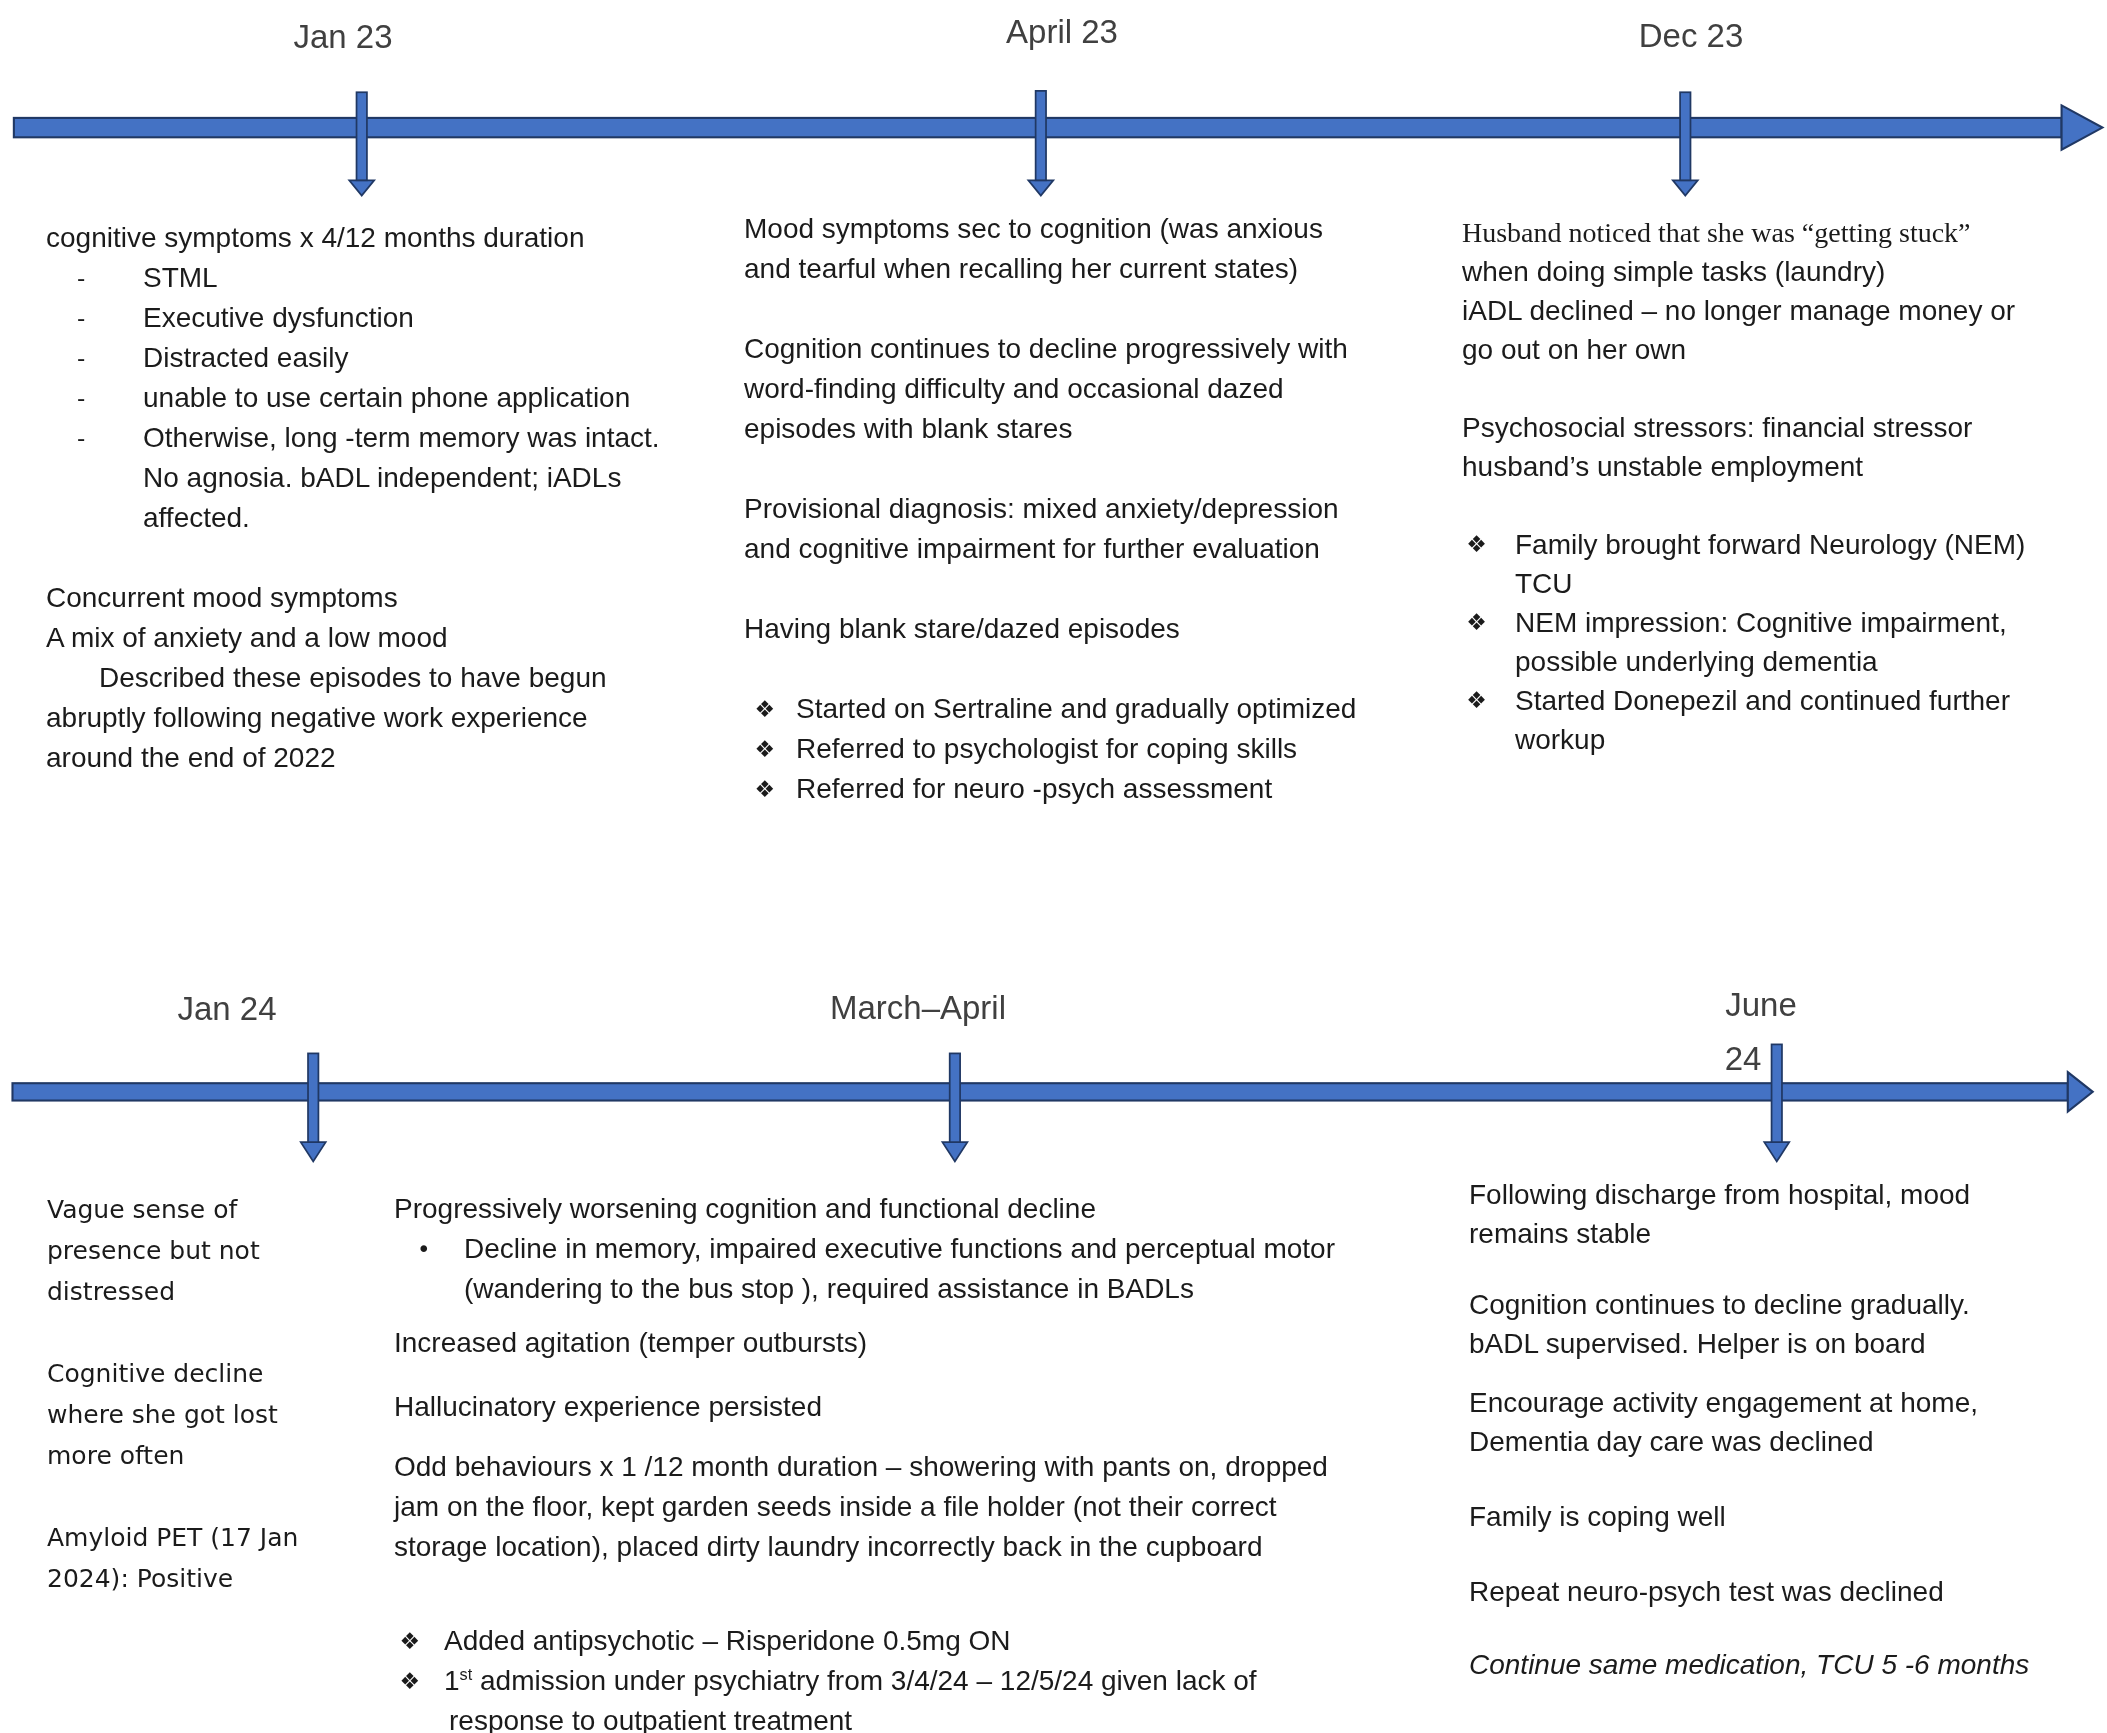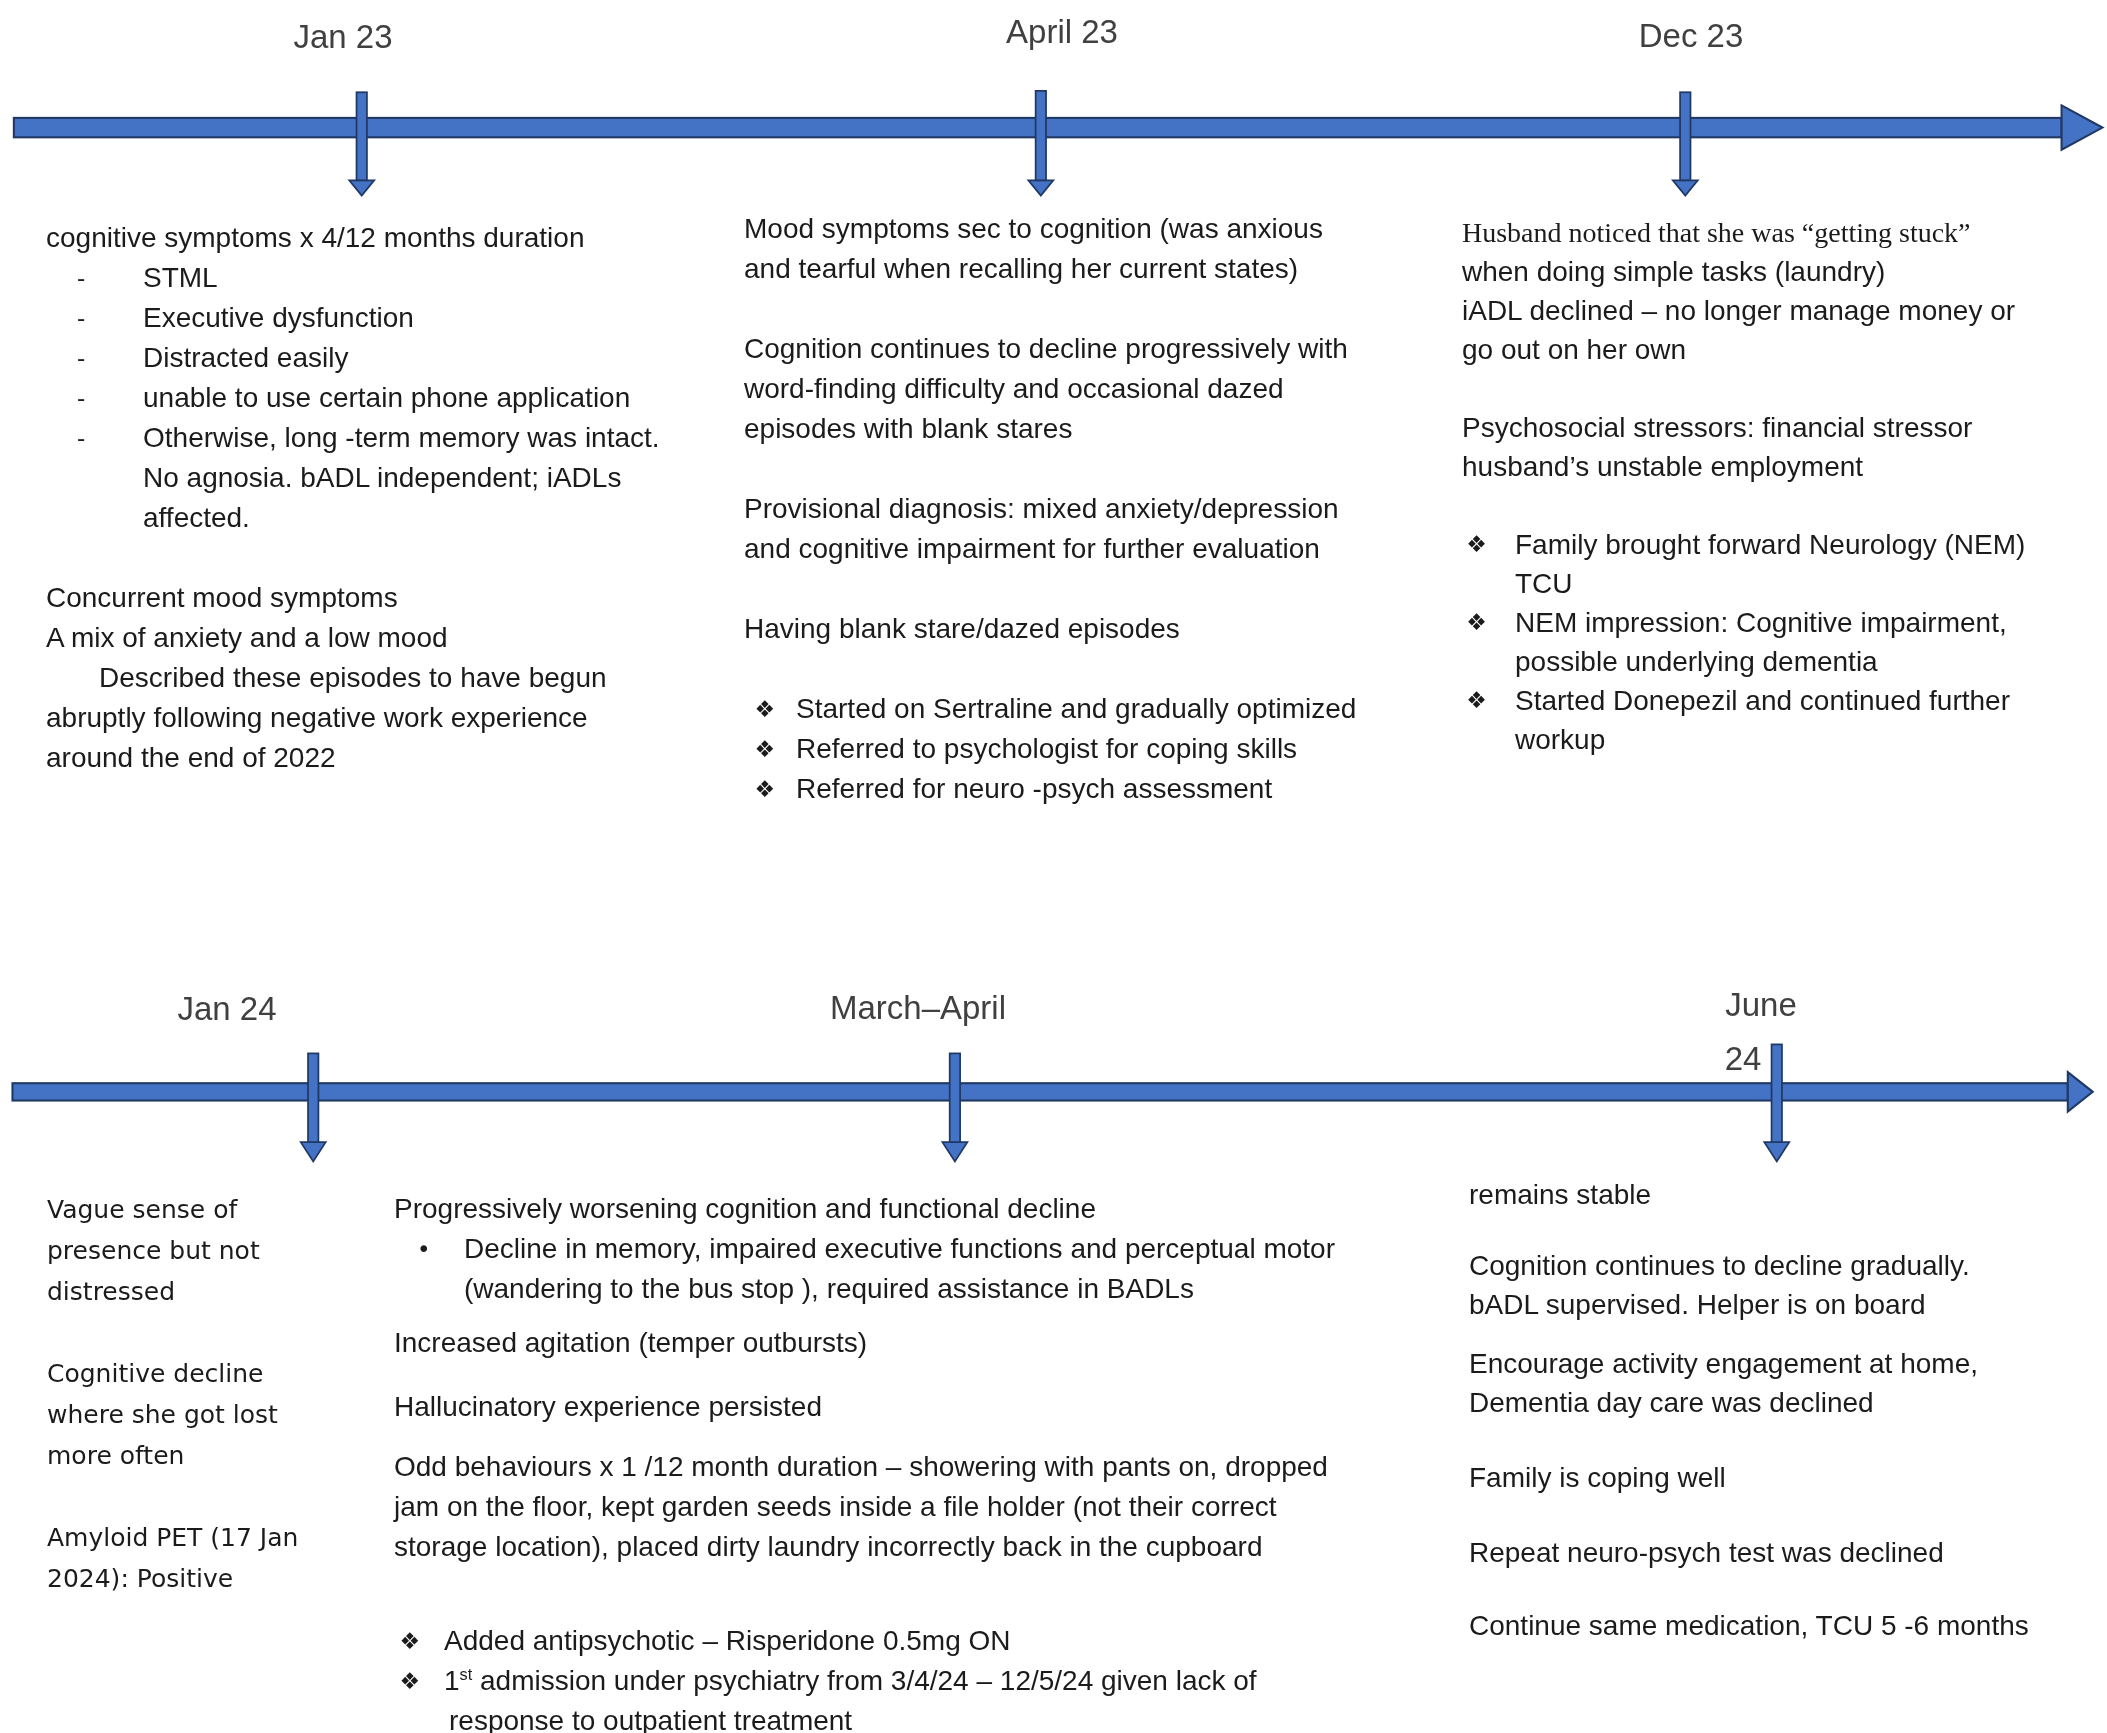--- a/index.html
+++ b/index.html
@@ -136,29 +136,30 @@
         <div class="line" style="height: 20px; line-height: 40px;"></div>
         <div class="line" style="height: 40px; line-height: 40px;"><span class="txt" style="padding-left: 0px;">Odd behaviours  x 1 /12 month duration – showering  with pants on, dropped</span></div>
         <div class="line" style="height: 40px; line-height: 40px;"><span class="txt" style="padding-left: 0px;">jam on the floor, kept garden seeds inside  a file holder  (not their correct</span></div>
         <div class="line" style="height: 40px; line-height: 40px;"><span class="txt" style="padding-left: 0px;">storage location), placed dirty laundry  incorrectly back in the cupboard</span></div>
         <div class="line" style="height: 54px; line-height: 40px;"></div>
         <div class="line" style="height: 40px; line-height: 40px;"><span class="bullet" style="left: 5.5px;">❖</span><span class="txt" style="padding-left: 50px;">Added antipsychotic  – Risperidone 0.5mg ON</span></div>
         <div class="line" style="height: 40px; line-height: 40px;"><span class="bullet" style="left: 5.5px;">❖</span><span class="txt" style="padding-left: 50px;"><span>1</span><sup>st</sup><span> admission under psychiatry from 3/4/24  – 12/5/24 given lack of</span></span></div>
         <div class="line" style="height: 40px; line-height: 40px;"><span class="txt" style="padding-left: 55px;">response to outpatient treatment</span></div>
       </div>
       <div class="column col-default" style="left: 1469px; top: 1175px;">
+        <div class="line" style="height: 39px; line-height: 39px;"><span class="txt" style="padding-left: 0px;">Following discharge from hospital, mood</span></div>
         <div class="line" style="height: 39px; line-height: 39px;"><span class="txt" style="padding-left: 0px;">remains stable</span></div>
         <div class="line" style="height: 32px; line-height: 39px;"></div>
         <div class="line" style="height: 39px; line-height: 39px;"><span class="txt" style="padding-left: 0px;">Cognition continues to decline gradually.</span></div>
         <div class="line" style="height: 39px; line-height: 39px;"><span class="txt" style="padding-left: 0px;">bADL supervised. Helper is on board</span></div>
         <div class="line" style="height: 20px; line-height: 39px;"></div>
         <div class="line" style="height: 39px; line-height: 39px;"><span class="txt" style="padding-left: 0px;">Encourage activity engagement at home,</span></div>
         <div class="line" style="height: 39px; line-height: 39px;"><span class="txt" style="padding-left: 0px;">Dementia  day care was declined</span></div>
         <div class="line" style="height: 36px; line-height: 39px;"></div>
         <div class="line" style="height: 39px; line-height: 39px;"><span class="txt" style="padding-left: 0px;">Family is coping well</span></div>
         <div class="line" style="height: 36px; line-height: 39px;"></div>
         <div class="line" style="height: 39px; line-height: 39px;"><span class="txt" style="padding-left: 0px;">Repeat  neuro-psych test was declined</span></div>
         <div class="line" style="height: 34px; line-height: 39px;"></div>
-        <div class="line" style="height: 39px; line-height: 39px;"><span class="txt" style="padding-left: 0px;">Continue same medication, TCU 5 -6 months</span></div>
+        <div class="line" style="height: 39px; line-height: 39px; font-style: italic;"><span class="txt" style="padding-left: 0px;">Continue same medication, TCU 5 -6 months</span></div>
       </div>
     </div>
 </div>
 
 
 </body></html>

